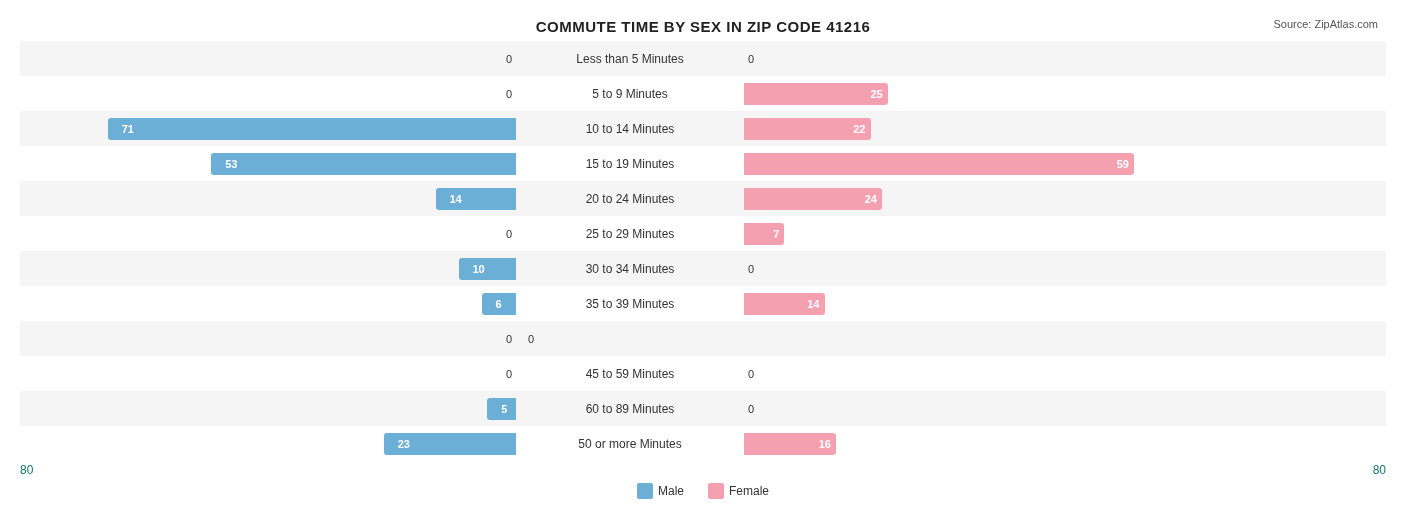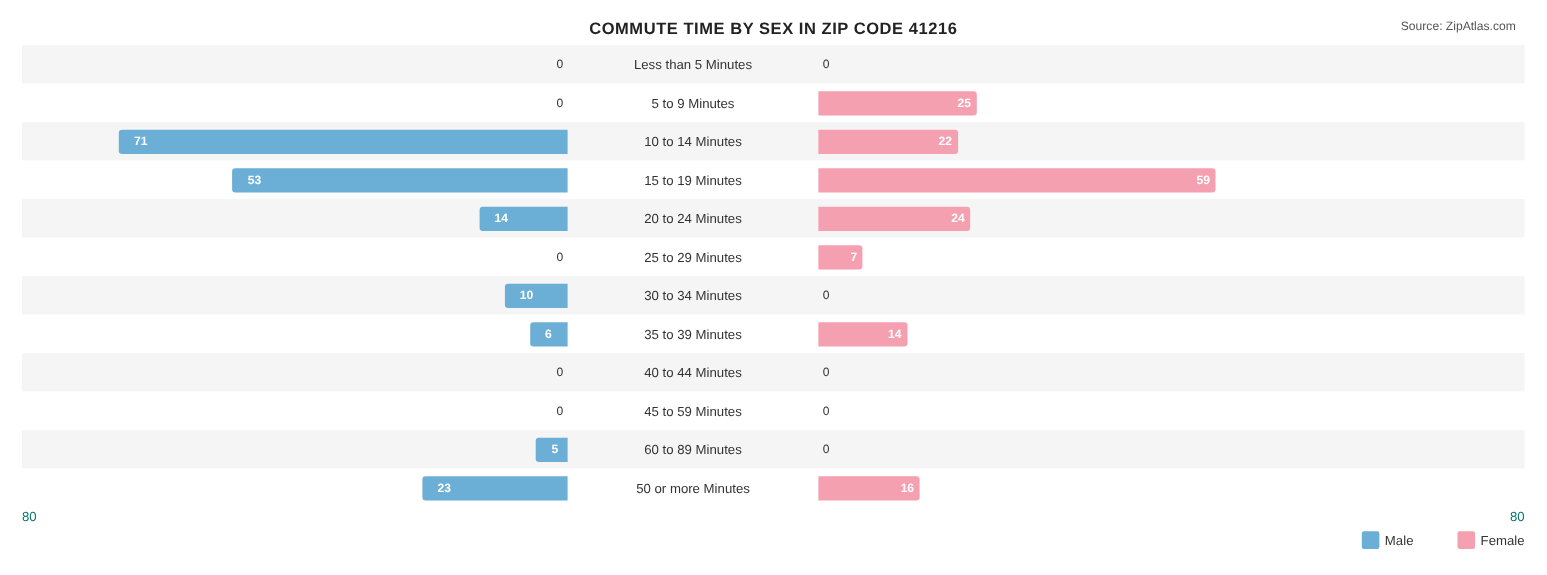--- a/index.html
+++ b/index.html
@@ -111,23 +111,23 @@
     }
     .val-inside-female {
       font-size: 11px;
       color: #fff;
       font-weight: bold;
       padding: 0 5px;
       white-space: nowrap;
     }
     .legend-area {
       display: flex;
-      justify-content: flex-end;
-      align-items: center;
-      gap: 40px;
+      justify-content: center;
+      align-items: center;
+      gap: 24px;
       margin-top: 6px;
     }
     .legend-item {
       display: flex;
       align-items: center;
       gap: 5px;
       font-size: 12px;
       color: #333;
     }
     .legend-swatch {
@@ -193,21 +193,21 @@
   </div>
       <div class="row">
     <div class="left-bar-area">
 
       <div class="bar-male" style="width:304.75px;">
         <span class="val-inside-male">53</span>
       </div>
     </div>
     <div class="label-area">15 to 19 Minutes</div>
     <div class="right-bar-area">
-      <div class="bar-female" style="width:361px;">
+      <div class="bar-female" style="width:390px;">
         <span class="val-inside-female">59</span>
       </div>
 
     </div>
   </div>
       <div class="row">
     <div class="left-bar-area">
 
       <div class="bar-male" style="width:80.5px;">
         <span class="val-inside-male">14</span>
@@ -260,21 +260,20 @@
         <span class="val-inside-female">14</span>
       </div>
 
     </div>
   </div>
       <div class="row">
     <div class="left-bar-area">
       <span class="bar-value-left">0</span>
 
     </div>
-    <div class="label-area">40 to 44 Minutes</div>
     <div class="right-bar-area">
 
       <span class="bar-value-right">0</span>
     </div>
   </div>
       <div class="row">
     <div class="left-bar-area">
       <span class="bar-value-left">0</span>
 
     </div>

